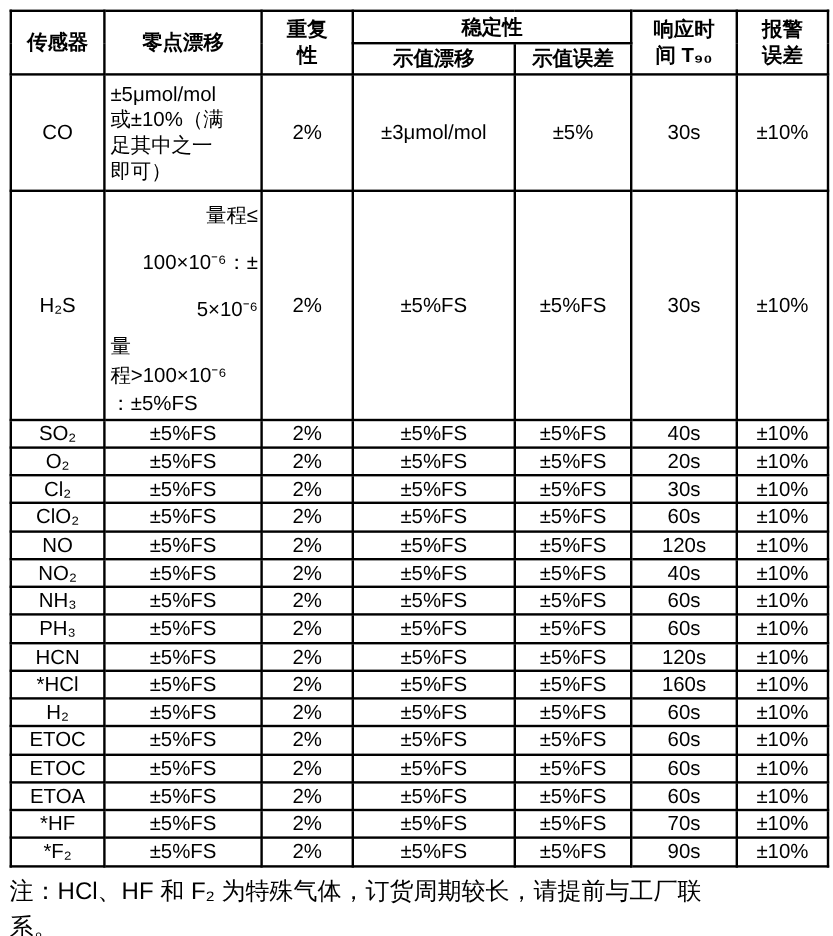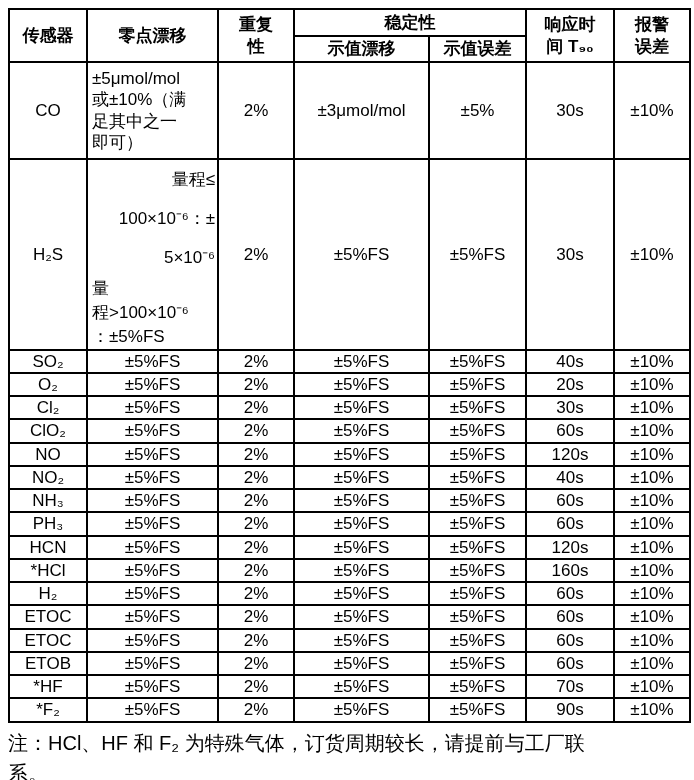--- a/index.html
+++ b/index.html
@@ -220,21 +220,21 @@
       <tr class="r-s">
         <td>ETOC</td>
         <td>±5%FS</td>
         <td>2%</td>
         <td>±5%FS</td>
         <td>±5%FS</td>
         <td>60s</td>
         <td>±10%</td>
       </tr>
       <tr class="r-s">
-        <td>ETOB</td>
+        <td>ETOA</td>
         <td>±5%FS</td>
         <td>2%</td>
         <td>±5%FS</td>
         <td>±5%FS</td>
         <td>60s</td>
         <td>±10%</td>
       </tr>
       <tr class="r-s">
         <td>*HF</td>
         <td>±5%FS</td>

